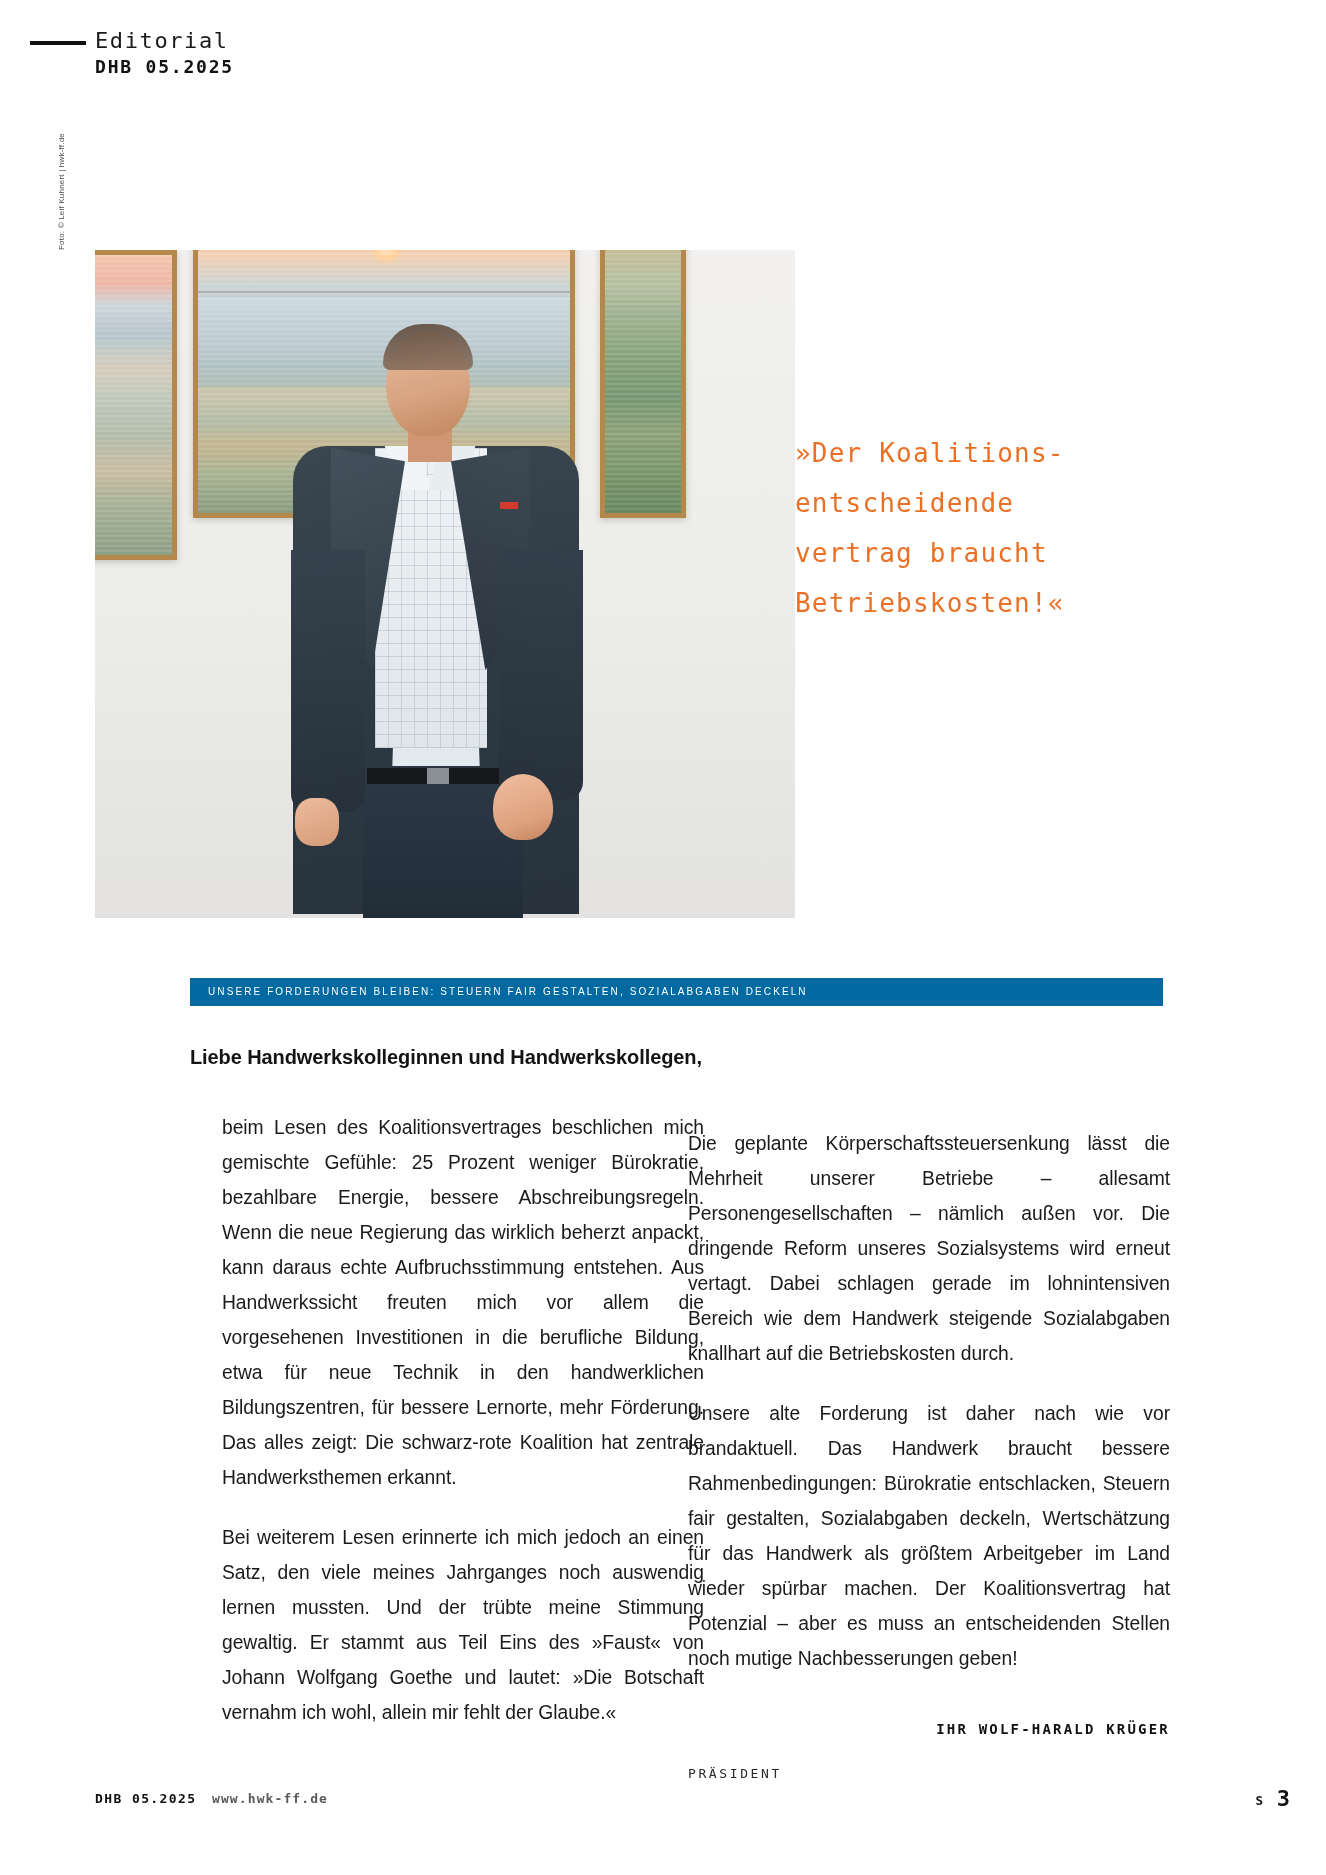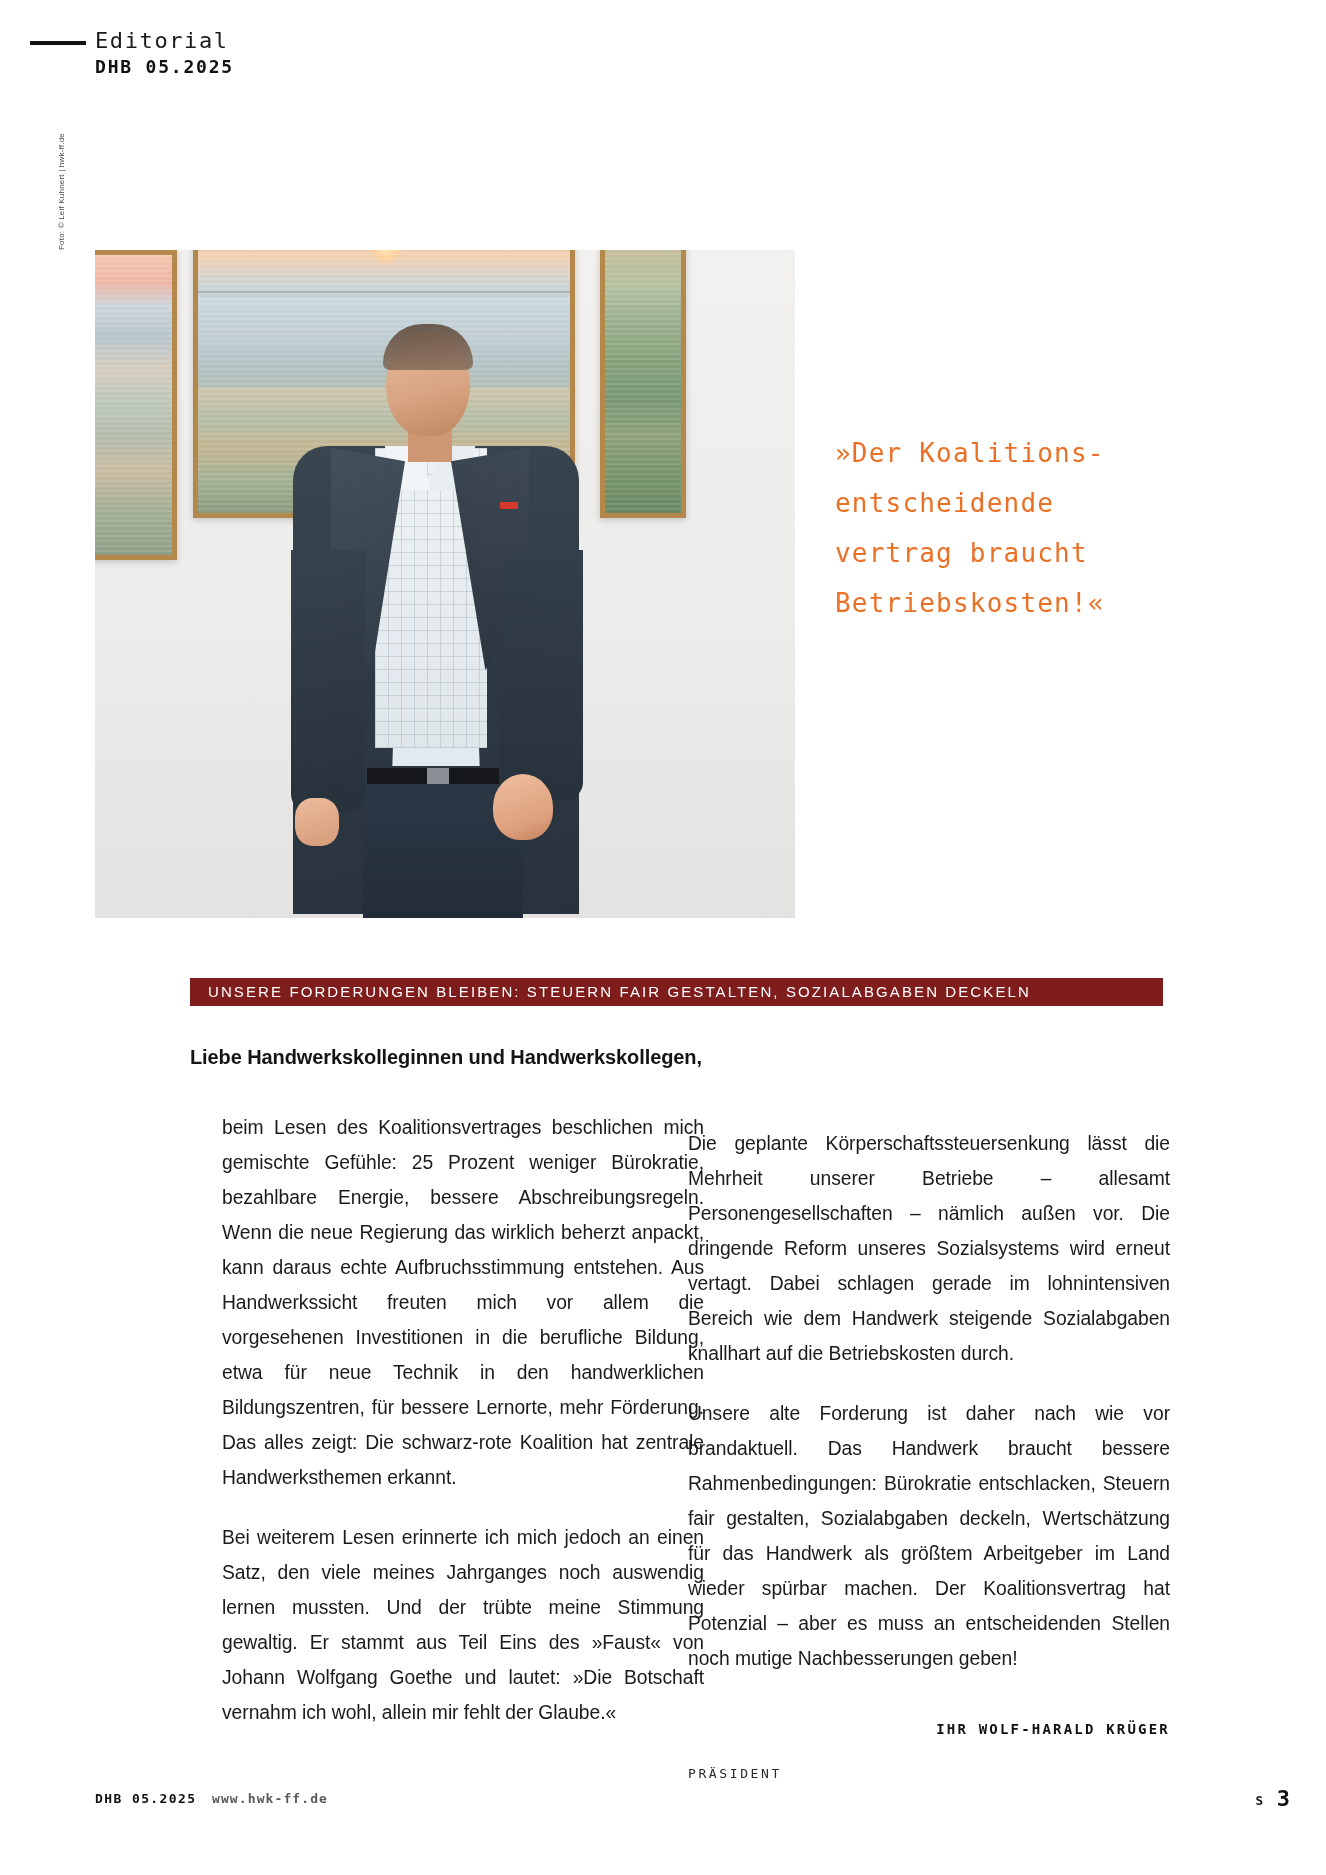--- a/index.html
+++ b/index.html
@@ -333,33 +333,33 @@
     left: 795px;
     top: 428px;
     width: 420px;
     font-family: "DejaVu Sans Mono", monospace;
     font-size: 26px;
     line-height: 50px;
     letter-spacing: 1.2px;
     color: #ea7025;
     font-weight: 400;
   }
-  .quote-line { display: block; white-space: nowrap; padding-left: 40px; }
+  .quote-line { display: block; white-space: nowrap; }
 
   
   .banner {
     position: absolute;
     left: 190px;
     top: 978px;
     width: 973px;
     height: 28px;
-    background: #7f1d1d;
+    background: #0369a1;
     color: #ffffff;
     font-family: "Liberation Sans Narrow", "Liberation Sans", sans-serif;
-    font-size: 15px;
+    font-size: 10px;
     letter-spacing: 2.1px;
     line-height: 28px;
     padding-left: 18px;
     box-sizing: border-box;
     white-space: nowrap;
     overflow: hidden;
     font-weight: 400;
     font-stretch: condensed;
   }
 

